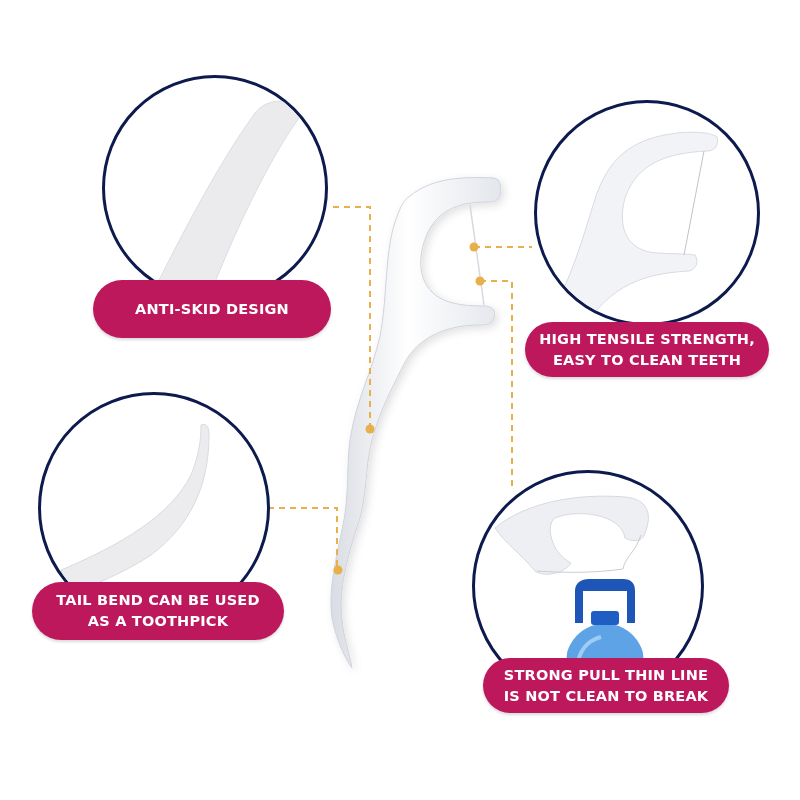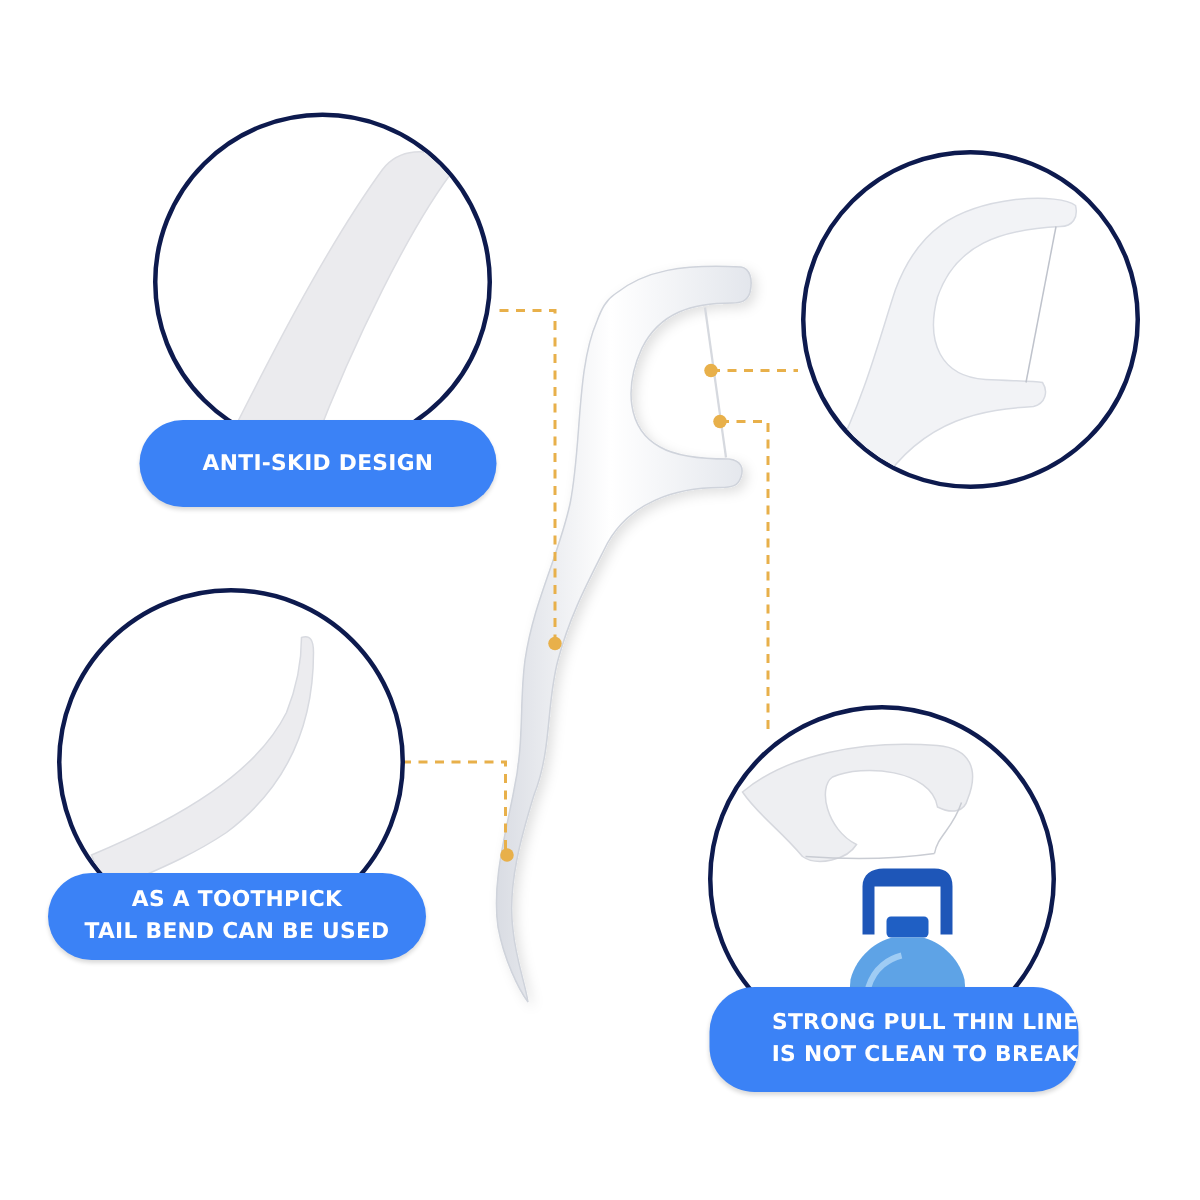--- a/index.html
+++ b/index.html
@@ -1,19 +1,19 @@
 <!DOCTYPE html>
 <html><head>
 <meta charset="utf-8">
 <style>
   html, body { margin:0; padding:0; background:#ffffff; }
   body { width:800px; height:800px; position:relative; overflow:hidden; font-family:"DejaVu Sans","Liberation Sans",sans-serif; }
   .stage { position:absolute; left:0; top:0; width:800px; height:800px; }
   .circle { position:absolute; border-radius:50%; border:3px solid #0d1a4e; background:#ffffff; overflow:hidden; box-sizing:border-box; }
-  .pill { position:absolute; background:#3b82f6; border-radius:30px; color:#ffffff; font-weight:bold; font-size:14.5px; line-height:21px; text-align:center; display:flex; flex-direction:column; justify-content:center; box-shadow:0 2px 3px rgba(0,0,0,0.15); letter-spacing:0.2px; }
+  .pill { position:absolute; background:#be185d; border-radius:30px; color:#ffffff; font-weight:bold; font-size:14.5px; line-height:21px; text-align:center; display:flex; flex-direction:column; justify-content:center; box-shadow:0 2px 3px rgba(0,0,0,0.15); letter-spacing:0.2px; }
   .pill span { display:block; }
   svg.overlay { position:absolute; left:0; top:0; }
 </style>
 </head>
 <body>
 
 <div class="stage">
 
   <svg class="overlay" width="800" height="800">
     <defs>
@@ -61,44 +61,48 @@
   </div>
 
   <div class="circle" style="left:534px;top:100px;width:226px;height:226px;">
     <svg width="226" height="226">
       <path d="M20,200 C40,160 50,120 60,90 C75,50 100,35 140,30 C160,28 175,30 180,34 C182,42 178,48 170,48
                C130,50 100,60 88,95 C80,125 90,148 120,150 C140,151 152,151 158,152 C162,158 160,166 152,168
                C120,170 80,175 50,220 Z" fill="#f2f3f6" stroke="#d8dbe2" stroke-width="1"></path>
       <line x1="167" y1="48" x2="147" y2="152" stroke="#bfc3cc" stroke-width="1"></line>
     </svg>
   </div>
+  <div class="pill" style="left:525px;top:322px;width:244px;height:55px;">
+    <span>HIGH TENSILE STRENGTH,</span>
+    <span>EASY TO CLEAN TEETH</span>
+  </div>
 
   <div class="circle" style="left:38px;top:392px;width:232px;height:232px;">
     <svg width="232" height="232">
       <path d="M20,175 C80,150 130,120 150,80 C158,60 160,45 160,30 C166,28 168,32 168,40 C168,90 150,130 110,160 C80,180 50,190 30,200 Z" fill="#ececef" stroke="#d8dae0" stroke-width="1"></path>
     </svg>
   </div>
   <div class="pill" style="left:32px;top:582px;width:252px;height:58px;">
+    <span>TAIL BEND CAN BE USED</span>
     <span>AS A TOOTHPICK</span>
-    <span>TAIL BEND CAN BE USED</span>
   </div>
 
   <div class="circle" style="left:472px;top:470px;width:232px;height:232px;">
     <svg width="232" height="232">
       <path d="M20,55 C50,30 100,20 150,24 C172,26 178,40 170,60 C168,68 160,70 150,65 C146,40 100,36 80,45
                C70,52 76,80 96,90 C90,100 70,105 60,98 C45,80 30,70 20,55 Z" fill="#eeeff2" stroke="#d6d8de" stroke-width="1"></path>
       <path d="M62,98 C90,100 120,100 148,96" fill="none" stroke="#c9ccd3" stroke-width="1"></path>
       <path d="M148,96 C150,84 160,80 166,62" fill="none" stroke="#c9ccd3" stroke-width="1"></path>
 
       <path d="M100,150 L100,118 C100,110 106,106 114,106 L148,106 C156,106 160,110 160,118 L160,150 L152,150 L152,118 L108,118 L108,150 Z" fill="#1e56b8"></path>
 
       <rect x="116" y="138" width="28" height="14" rx="3" fill="#1f5fc4"></rect>
 
       <path d="M88,232 L92,180 C96,164 110,154 120,152 L140,152 C150,154 164,164 168,180 L172,232 Z" fill="#5ea3e6"></path>
       <path d="M100,232 L104,185 C108,172 118,166 126,164" fill="none" stroke="#9fccf4" stroke-width="4"></path>
     </svg>
   </div>
-  <div class="pill" style="left:473px;top:658px;width:246px;height:70px;align-items:flex-end;">
+  <div class="pill" style="left:483px;top:658px;width:246px;height:55px;">
     <span>STRONG PULL THIN LINE</span>
     <span>IS NOT CLEAN TO BREAK</span>
   </div>
 
 </div>
 
 </body></html>

